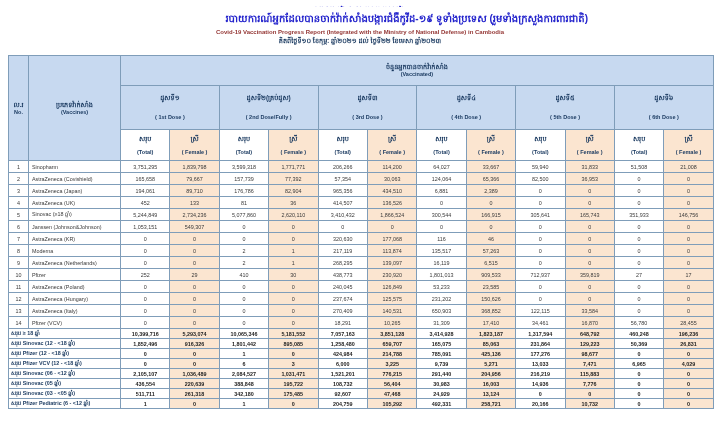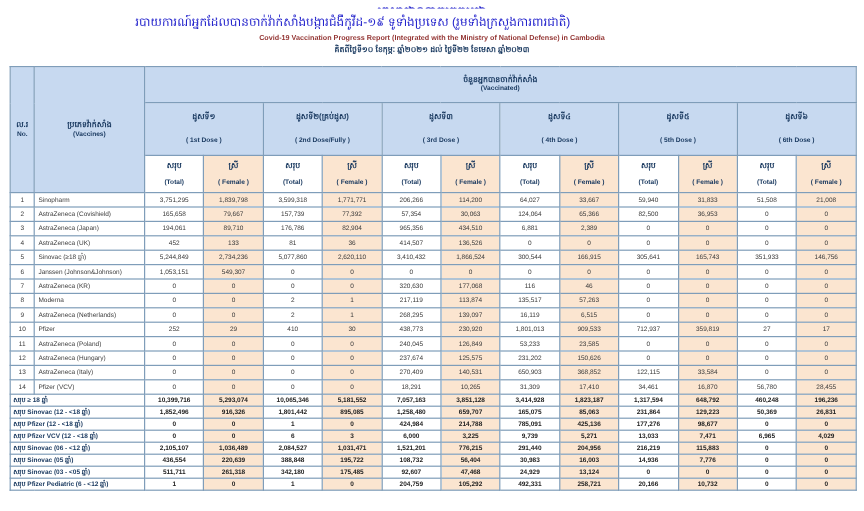--- a/index.html
+++ b/index.html
@@ -1,20 +1,20 @@
 <!DOCTYPE html>
 <html><head>
 <meta charset="utf-8">
 <style>
   html,body{margin:0;padding:0;}
   body{width:720px;height:426px;background:#ffffff;font-family:"Liberation Sans",sans-serif;overflow:hidden;}
   .page{position:relative;width:720px;height:426px;background:#fff;}
   .top-frag{position:absolute;top:0;left:0;width:720px;height:7px;overflow:hidden;text-align:center;}
   .top-frag span{display:inline-block;margin-top:-9px;font-size:11px;font-weight:bold;color:#2323cc;}
-  .title{position:absolute;top:12px;left:0;width:588px;text-align:center;font-size:10px;font-weight:normal;color:#2323cc;}
+  .title{position:absolute;top:12px;left:0;width:588px;text-align:right;font-size:10px;font-weight:bold;color:#2323cc;}
   .subtitle{position:absolute;top:29px;left:0;width:720px;text-align:center;font-size:6px;font-weight:bold;color:#943634;}
   .dateline{position:absolute;top:37px;left:0;width:720px;text-align:center;font-size:6.5px;font-weight:bold;color:#17375e;}
   table{position:absolute;left:8px;top:55px;width:705px;border-collapse:collapse;table-layout:fixed;}
   th,td{border:1px solid #7f9db9;padding:0;margin:0;overflow:hidden;white-space:nowrap;}
   thead th{background:#c7d9f0;color:#17375e;font-weight:bold;vertical-align:middle;text-align:center;}
   .kh{font-size:6.5px;line-height:8px;}
   .en{font-size:5.5px;line-height:7px;}
   .vac-hd{height:29px;}
   .dose-hd{height:43px;vertical-align:middle;}
   .dose-hd .kh{margin-bottom:12px;}

